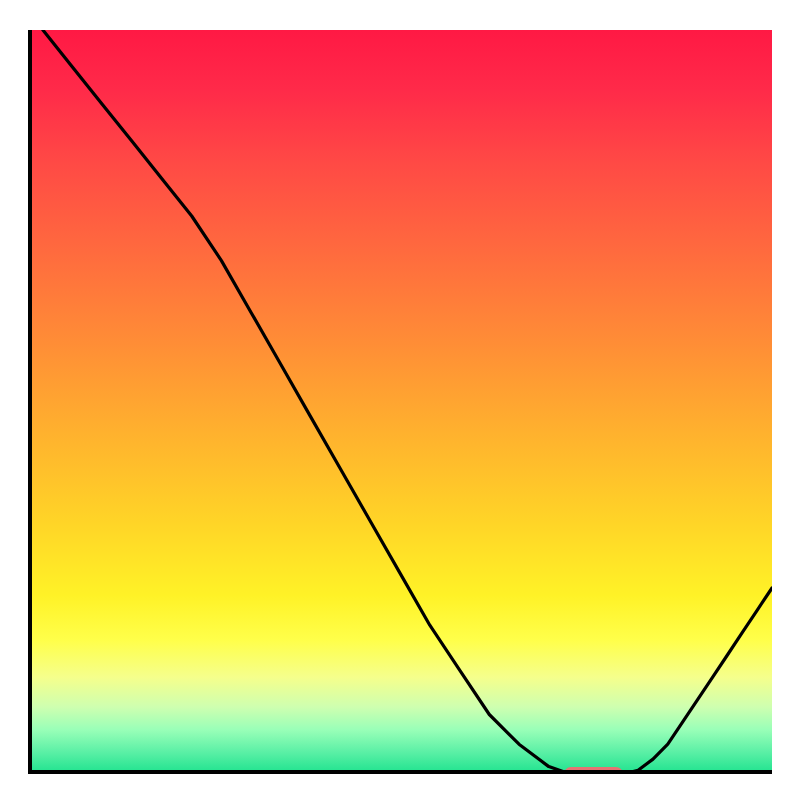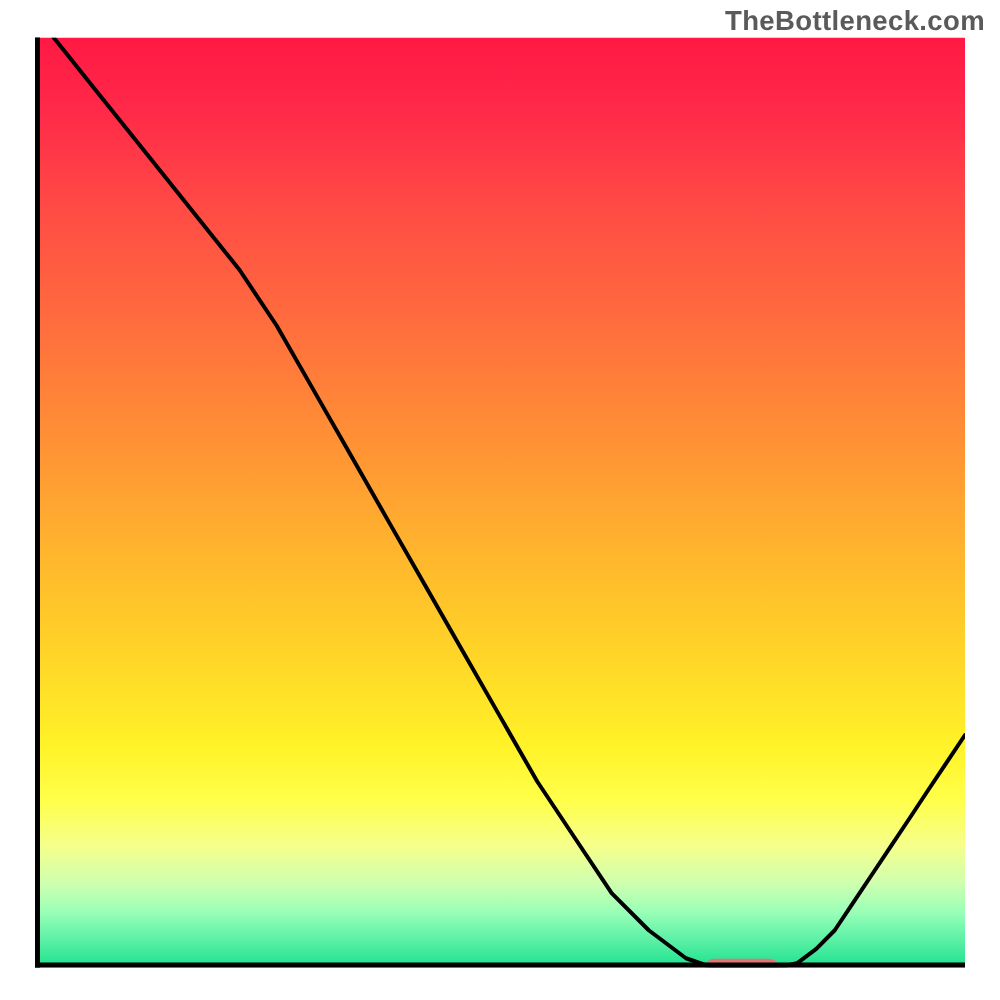--- a/index.html
+++ b/index.html
@@ -74,21 +74,20 @@
   .axis-line {
     position: absolute;
     background: #000;
     z-index: 5;
   }
 </style>
 </head>
 <body>
 <div class="container">
 
-  <div class="watermark">TheBottleneck.com</div>
 
   <div class="axis-line" style="left:28px; top:30px; width:4px; height:744px;"></div>
   <div class="axis-line" style="left:28px; top:770px; width:744px; height:4px;"></div>
 
   <div class="plot-area">
     <div class="gradient-bg"></div>
 
     <svg class="curve" viewBox="0 0 744 744" preserveAspectRatio="none">
       <path id="curve-path" fill="none" stroke="#000000" stroke-width="3.2" stroke-linecap="round" stroke-linejoin="round" d="M14.9 0.0 L44.6 37.2 L74.4 74.4 L104.2 111.6 L133.9 148.8 L163.7 186.0 L193.4 230.6 L223.2 282.7 L253.0 334.8 L282.7 386.9 L312.5 439.0 L342.2 491.0 L372.0 543.1 L401.8 595.2 L431.5 639.8 L461.3 684.5 L491.0 714.2 L520.8 736.6 L535.7 741.8 L550.6 744.0 L565.4 744.0 L580.3 744.0 L595.2 744.0 L610.1 740.3 L625.0 729.1 L639.8 714.2 L654.7 691.9 L669.6 669.6 L684.5 647.3 L699.4 625.0 L714.2 602.6 L729.1 580.3 L744.0 558.0"></path>
     </svg>

